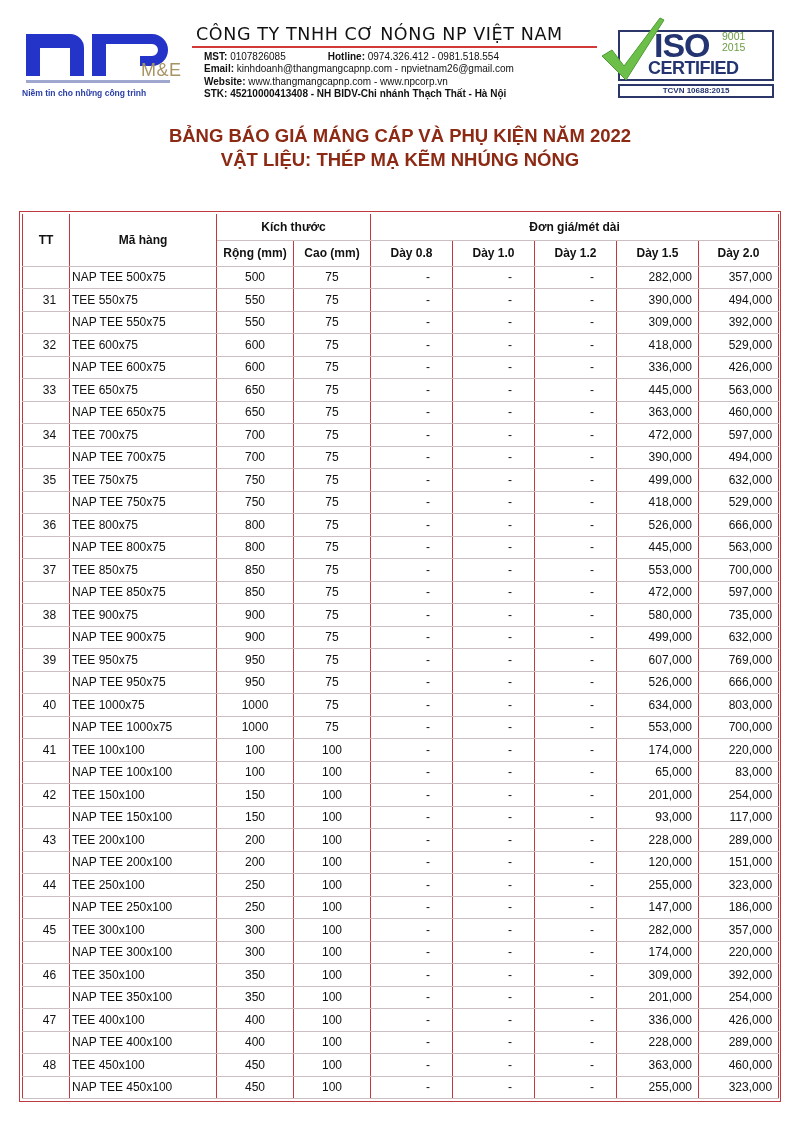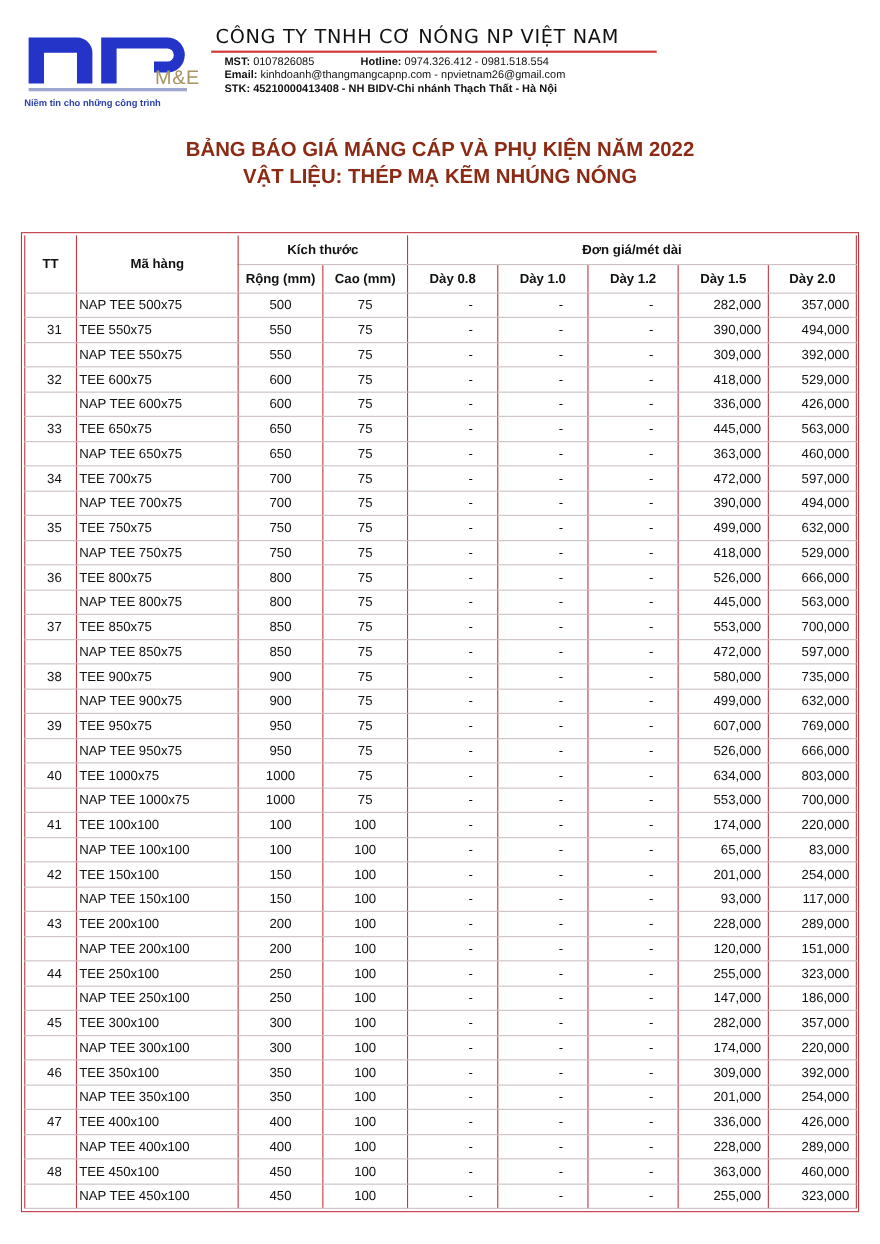--- a/index.html
+++ b/index.html
@@ -66,25 +66,38 @@
     <div class="company-name">CÔNG TY TNHH CƠ NÓNG NP VIỆT NAM</div>
     <div class="company-line"></div>
     <div class="company-info">
       <div>
         <b>MST:</b> <span>0107826085</span><span class="gap"></span><b>Hotline:</b> <span>0974.326.412 - 0981.518.554</span>
       </div>
       <div>
         <b>Email:</b> <span>kinhdoanh@thangmangcapnp.com - npvietnam26@gmail.com</span>
       </div>
       <div>
+        <b>Website:</b> <span>www.thangmangcapnp.com - www.npcorp.vn</span>
+      </div>
+      <div>
         <b>STK:</b> <b>45210000413408 - NH BIDV-Chi nhánh Thạch Thất - Hà Nội</b>
       </div>
     </div>
   </div>
 
+  <div class="iso">
+    <div class="iso-box"></div>
+    <span class="iso-text">ISO</span>
+    <span class="iso-year"><span>9001</span><br><span>2015</span></span>
+    <span class="iso-cert">CERTIFIED</span>
+    <div class="iso-tcvn">TCVN 10688:2015</div>
+    <svg class="iso-check" width="70" height="70" viewBox="0 0 70 70">
+      <path d="M4 42 L14 36 L26 52 L62 4 L66 6 L28 66 Z" fill="#6cc04a" stroke="#4f9a34" stroke-width="1"></path>
+    </svg>
+  </div>
 </div>
 
 <div class="title-block">
   <div class="title-1">BẢNG BÁO GIÁ MÁNG CÁP VÀ PHỤ KIỆN NĂM 2022</div>
   <div class="title-2">VẬT LIỆU: THÉP MẠ KẼM NHÚNG NÓNG</div>
 </div>
 
 <div class="table-wrap">
   <table>
     <colgroup>

